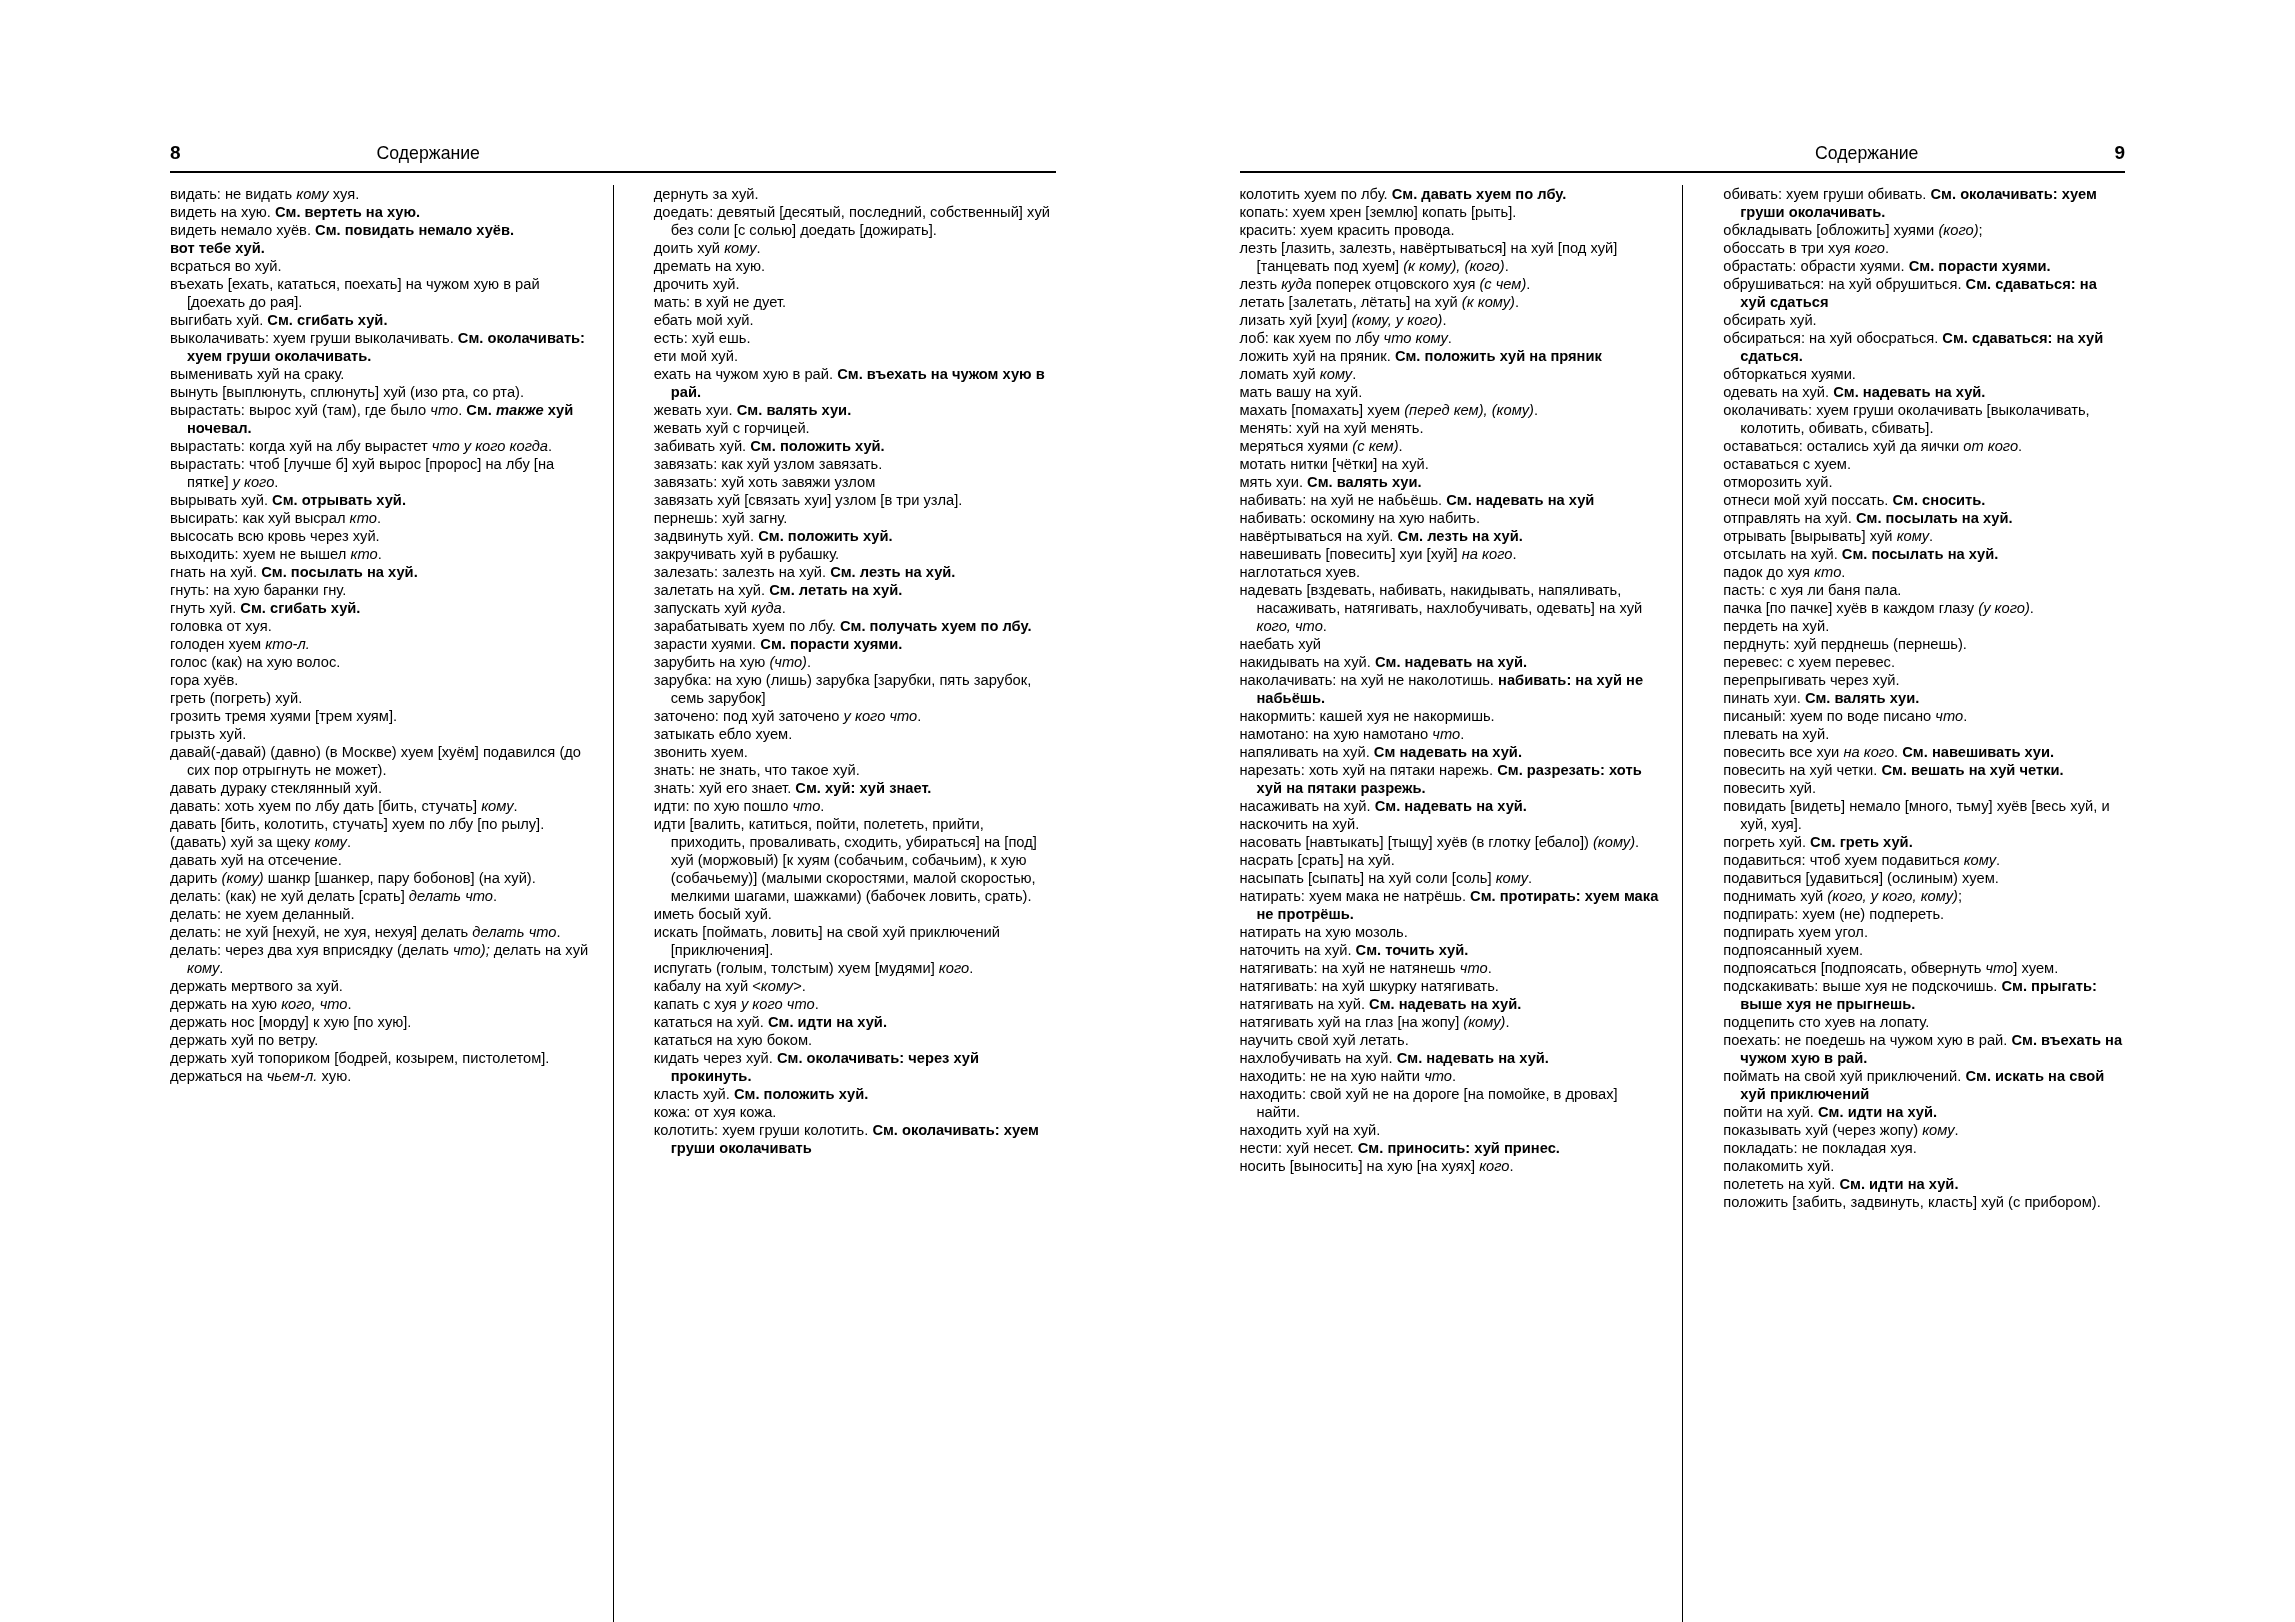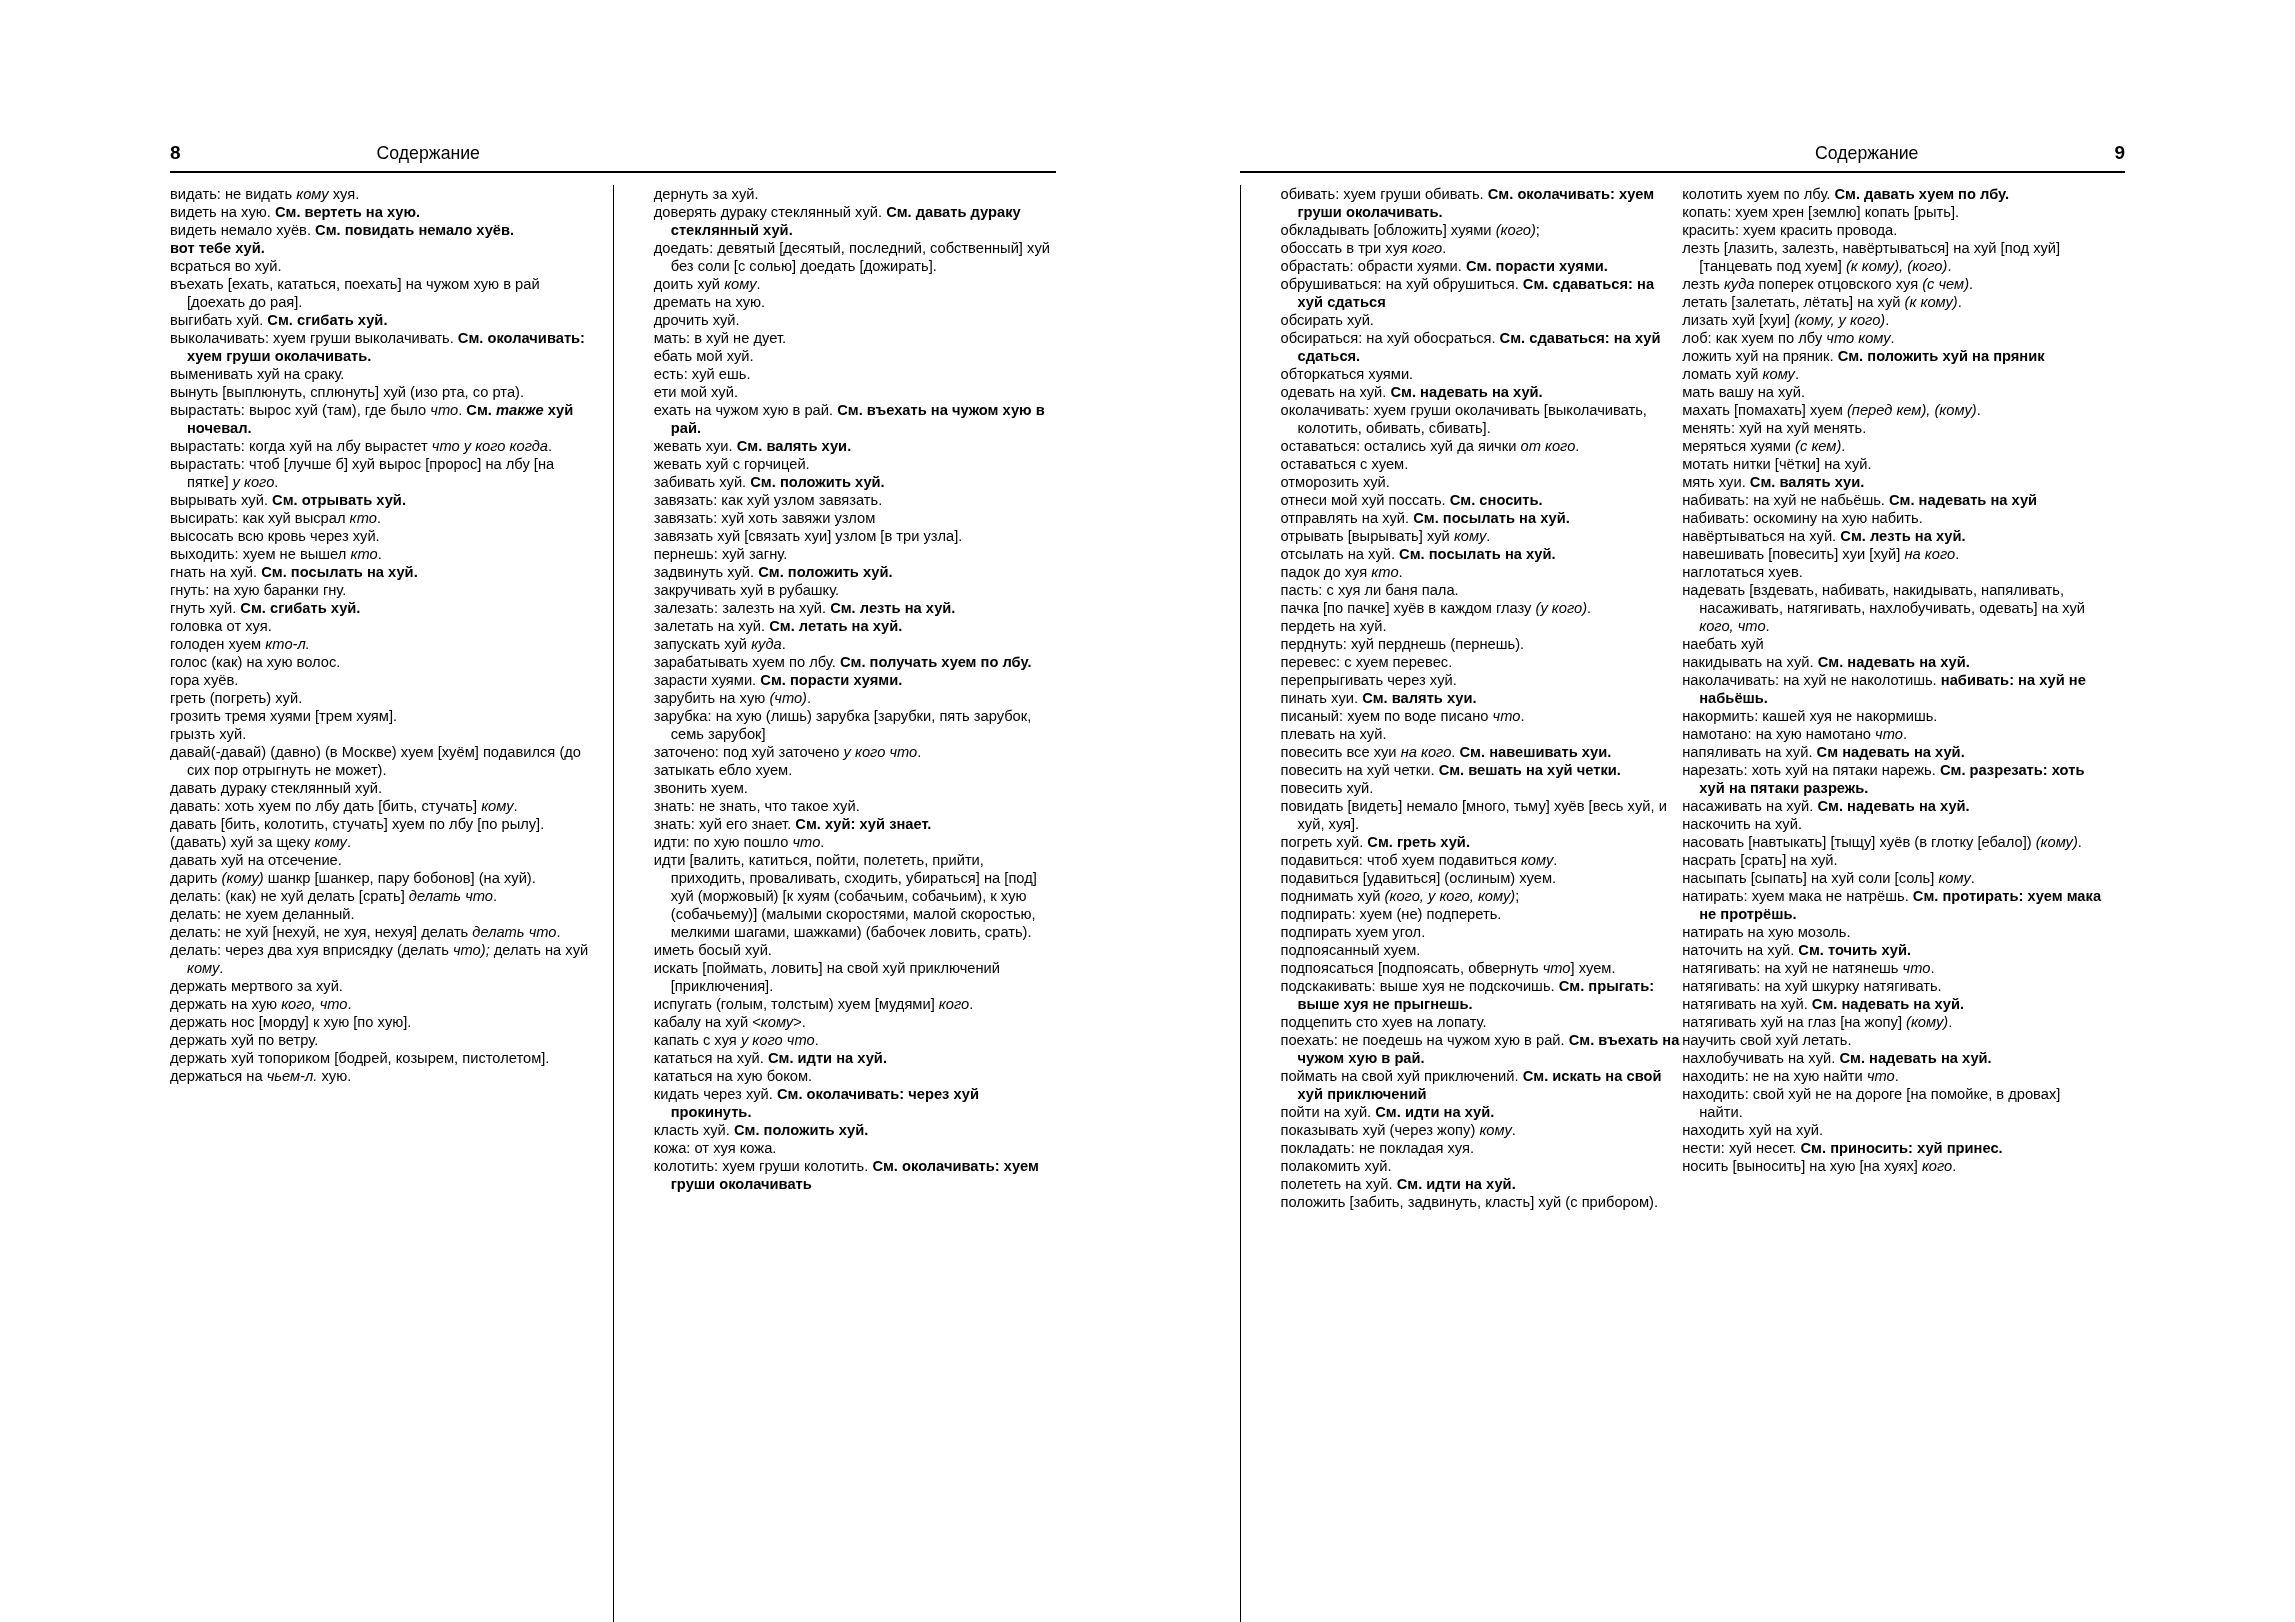--- a/index.html
+++ b/index.html
@@ -147,21 +147,20 @@
           <p class="entry">делать: через два хуя вприсядку (делать <i>что);</i> делать на хуй <i>кому</i>.</p>
           <p class="entry">держать мертвого за хуй.</p>
           <p class="entry">держать на хую <i>кого, что</i>.</p>
           <p class="entry">держать нос [морду] к хую [по хую].</p>
           <p class="entry">держать хуй по ветру.</p>
           <p class="entry">держать хуй топориком [бодрей, козырем, пистолетом].</p>
           <p class="entry">держаться на <i>чьем-л.</i> хую.</p>
         </div>
       <div class="col col-b">
           <p class="entry">дернуть за хуй.</p>
-          <p class="entry">доверять дураку стеклянный хуй. <b>См. давать дураку стеклянный хуй.</b></p>
           <p class="entry">доедать: девятый [десятый, последний, собственный] хуй без соли [с солью] доедать [дожирать].</p>
           <p class="entry">доить хуй <i>кому</i>.</p>
           <p class="entry">дремать на хую.</p>
           <p class="entry">дрочить хуй.</p>
           <p class="entry">мать: в хуй не дует.</p>
           <p class="entry">ебать мой хуй.</p>
           <p class="entry">есть: хуй ешь.</p>
           <p class="entry">ети мой хуй.</p>
           <p class="entry">ехать на чужом хую в рай. <b>См. въехать на чужом хую в рай.</b></p>
           <p class="entry">жевать хуи. <b>См. валять хуи.</b></p>
@@ -204,20 +203,70 @@
 
   <div class="page page-right">
     <div class="runhead rh-right">
       <div class="rh-row right-page">
         <span class="title">Содержание</span>
         <span class="folio">9</span>
       </div>
     </div>
     <div class="rule rule-right"></div>
     <div class="cols cols-right">
+      <div class="col col-a">
+          <p class="entry">колотить хуем по лбу. <b>См. давать хуем по лбу.</b></p>
+          <p class="entry">копать: хуем хрен [землю] копать [рыть].</p>
+          <p class="entry">красить: хуем красить провода.</p>
+          <p class="entry">лезть [лазить, залезть, навёртываться] на хуй [под хуй] [танцевать под хуем] <i>(к кому), (кого)</i>.</p>
+          <p class="entry">лезть <i>куда</i> поперек отцовского хуя <i>(с чем)</i>.</p>
+          <p class="entry">летать [залетать, лётать] на хуй <i>(к кому)</i>.</p>
+          <p class="entry">лизать хуй [хуи] <i>(кому, у кого)</i>.</p>
+          <p class="entry">лоб: как хуем по лбу <i>что кому</i>.</p>
+          <p class="entry">ложить хуй на пряник. <b>См. положить хуй на пряник</b></p>
+          <p class="entry">ломать хуй <i>кому</i>.</p>
+          <p class="entry">мать вашу на хуй.</p>
+          <p class="entry">махать [помахать] хуем <i>(перед кем), (кому)</i>.</p>
+          <p class="entry">менять: хуй на хуй менять.</p>
+          <p class="entry">меряться хуями <i>(с кем)</i>.</p>
+          <p class="entry">мотать нитки [чётки] на хуй.</p>
+          <p class="entry">мять хуи. <b>См. валять хуи.</b></p>
+          <p class="entry">набивать: на хуй не набьёшь. <b>См. надевать на хуй</b></p>
+          <p class="entry">набивать: оскомину на хую набить.</p>
+          <p class="entry">навёртываться на хуй. <b>См. лезть на хуй.</b></p>
+          <p class="entry">навешивать [повесить] хуи [хуй] <i>на кого</i>.</p>
+          <p class="entry">наглотаться хуев.</p>
+          <p class="entry">надевать [вздевать, набивать, накидывать, напяливать, насаживать, натягивать, нахлобучивать, одевать] на хуй <i>кого, что</i>.</p>
+          <p class="entry">наебать хуй</p>
+          <p class="entry">накидывать на хуй. <b>См. надевать на хуй.</b></p>
+          <p class="entry">наколачивать: на хуй не наколотишь. <b>набивать: на хуй не набьёшь.</b></p>
+          <p class="entry">накормить: кашей хуя не накормишь.</p>
+          <p class="entry">намотано: на хую намотано <i>что</i>.</p>
+          <p class="entry">напяливать на хуй. <b>См надевать на хуй.</b></p>
+          <p class="entry">нарезать: хоть хуй на пятаки нарежь. <b>См. разрезать: хоть хуй на пятаки разрежь.</b></p>
+          <p class="entry">насаживать на хуй. <b>См. надевать на хуй.</b></p>
+          <p class="entry">наскочить на хуй.</p>
+          <p class="entry">насовать [навтыкать] [тыщу] хуёв (в глотку [ебало]) <i>(кому)</i>.</p>
+          <p class="entry">насрать [срать] на хуй.</p>
+          <p class="entry">насыпать [сыпать] на хуй соли [соль] <i>кому</i>.</p>
+          <p class="entry">натирать: хуем мака не натрёшь. <b>См. протирать: хуем мака не протрёшь.</b></p>
+          <p class="entry">натирать на хую мозоль.</p>
+          <p class="entry">наточить на хуй. <b>См. точить хуй.</b></p>
+          <p class="entry">натягивать: на хуй не натянешь <i>что</i>.</p>
+          <p class="entry">натягивать: на хуй шкурку натягивать.</p>
+          <p class="entry">натягивать на хуй. <b>См. надевать на хуй.</b></p>
+          <p class="entry">натягивать хуй на глаз [на жопу] <i>(кому)</i>.</p>
+          <p class="entry">научить свой хуй летать.</p>
+          <p class="entry">нахлобучивать на хуй. <b>См. надевать на хуй.</b></p>
+          <p class="entry">находить: не на хую найти <i>что</i>.</p>
+          <p class="entry">находить: свой хуй не на дороге [на помойке, в дровах] найти.</p>
+          <p class="entry">находить хуй на хуй.</p>
+          <p class="entry">нести: хуй несет. <b>См. приносить: хуй принес.</b></p>
+          <p class="entry">носить [выносить] на хую [на хуях] <i>кого</i>.</p>
+        </div>
       <div class="col col-b">
           <p class="entry">обивать: хуем груши обивать. <b>См. околачивать: хуем груши околачивать.</b></p>
           <p class="entry">обкладывать [обложить] хуями <i>(кого)</i>;</p>
           <p class="entry">обоссать в три хуя <i>кого</i>.</p>
           <p class="entry">обрастать: обрасти хуями. <b>См. порасти хуями.</b></p>
           <p class="entry">обрушиваться: на хуй обрушиться. <b>См. сдаваться: на хуй сдаться</b></p>
           <p class="entry">обсирать хуй.</p>
           <p class="entry">обсираться: на хуй обосраться. <b>См. сдаваться: на хуй сдаться.</b></p>
           <p class="entry">обторкаться хуями.</p>
           <p class="entry">одевать на хуй. <b>См. надевать на хуй.</b></p>
@@ -255,67 +304,17 @@
           <p class="entry">подцепить сто хуев на лопату.</p>
           <p class="entry">поехать: не поедешь на чужом хую в рай. <b>См. въехать на чужом хую в рай.</b></p>
           <p class="entry">поймать на свой хуй приключений. <b>См. искать на свой хуй приключений</b></p>
           <p class="entry">пойти на хуй. <b>См. идти на хуй.</b></p>
           <p class="entry">показывать хуй (через жопу) <i>кому</i>.</p>
           <p class="entry">покладать: не покладая хуя.</p>
           <p class="entry">полакомить хуй.</p>
           <p class="entry">полететь на хуй. <b>См. идти на хуй.</b></p>
           <p class="entry">положить [забить, задвинуть, класть] хуй (с прибором).</p>
         </div>
-      <div class="col col-a">
-          <p class="entry">колотить хуем по лбу. <b>См. давать хуем по лбу.</b></p>
-          <p class="entry">копать: хуем хрен [землю] копать [рыть].</p>
-          <p class="entry">красить: хуем красить провода.</p>
-          <p class="entry">лезть [лазить, залезть, навёртываться] на хуй [под хуй] [танцевать под хуем] <i>(к кому), (кого)</i>.</p>
-          <p class="entry">лезть <i>куда</i> поперек отцовского хуя <i>(с чем)</i>.</p>
-          <p class="entry">летать [залетать, лётать] на хуй <i>(к кому)</i>.</p>
-          <p class="entry">лизать хуй [хуи] <i>(кому, у кого)</i>.</p>
-          <p class="entry">лоб: как хуем по лбу <i>что кому</i>.</p>
-          <p class="entry">ложить хуй на пряник. <b>См. положить хуй на пряник</b></p>
-          <p class="entry">ломать хуй <i>кому</i>.</p>
-          <p class="entry">мать вашу на хуй.</p>
-          <p class="entry">махать [помахать] хуем <i>(перед кем), (кому)</i>.</p>
-          <p class="entry">менять: хуй на хуй менять.</p>
-          <p class="entry">меряться хуями <i>(с кем)</i>.</p>
-          <p class="entry">мотать нитки [чётки] на хуй.</p>
-          <p class="entry">мять хуи. <b>См. валять хуи.</b></p>
-          <p class="entry">набивать: на хуй не набьёшь. <b>См. надевать на хуй</b></p>
-          <p class="entry">набивать: оскомину на хую набить.</p>
-          <p class="entry">навёртываться на хуй. <b>См. лезть на хуй.</b></p>
-          <p class="entry">навешивать [повесить] хуи [хуй] <i>на кого</i>.</p>
-          <p class="entry">наглотаться хуев.</p>
-          <p class="entry">надевать [вздевать, набивать, накидывать, напяливать, насаживать, натягивать, нахлобучивать, одевать] на хуй <i>кого, что</i>.</p>
-          <p class="entry">наебать хуй</p>
-          <p class="entry">накидывать на хуй. <b>См. надевать на хуй.</b></p>
-          <p class="entry">наколачивать: на хуй не наколотишь. <b>набивать: на хуй не набьёшь.</b></p>
-          <p class="entry">накормить: кашей хуя не накормишь.</p>
-          <p class="entry">намотано: на хую намотано <i>что</i>.</p>
-          <p class="entry">напяливать на хуй. <b>См надевать на хуй.</b></p>
-          <p class="entry">нарезать: хоть хуй на пятаки нарежь. <b>См. разрезать: хоть хуй на пятаки разрежь.</b></p>
-          <p class="entry">насаживать на хуй. <b>См. надевать на хуй.</b></p>
-          <p class="entry">наскочить на хуй.</p>
-          <p class="entry">насовать [навтыкать] [тыщу] хуёв (в глотку [ебало]) <i>(кому)</i>.</p>
-          <p class="entry">насрать [срать] на хуй.</p>
-          <p class="entry">насыпать [сыпать] на хуй соли [соль] <i>кому</i>.</p>
-          <p class="entry">натирать: хуем мака не натрёшь. <b>См. протирать: хуем мака не протрёшь.</b></p>
-          <p class="entry">натирать на хую мозоль.</p>
-          <p class="entry">наточить на хуй. <b>См. точить хуй.</b></p>
-          <p class="entry">натягивать: на хуй не натянешь <i>что</i>.</p>
-          <p class="entry">натягивать: на хуй шкурку натягивать.</p>
-          <p class="entry">натягивать на хуй. <b>См. надевать на хуй.</b></p>
-          <p class="entry">натягивать хуй на глаз [на жопу] <i>(кому)</i>.</p>
-          <p class="entry">научить свой хуй летать.</p>
-          <p class="entry">нахлобучивать на хуй. <b>См. надевать на хуй.</b></p>
-          <p class="entry">находить: не на хую найти <i>что</i>.</p>
-          <p class="entry">находить: свой хуй не на дороге [на помойке, в дровах] найти.</p>
-          <p class="entry">находить хуй на хуй.</p>
-          <p class="entry">нести: хуй несет. <b>См. приносить: хуй принес.</b></p>
-          <p class="entry">носить [выносить] на хую [на хуях] <i>кого</i>.</p>
-        </div>
     </div>
   </div>
 
 </div>
 
 
 </body></html>

